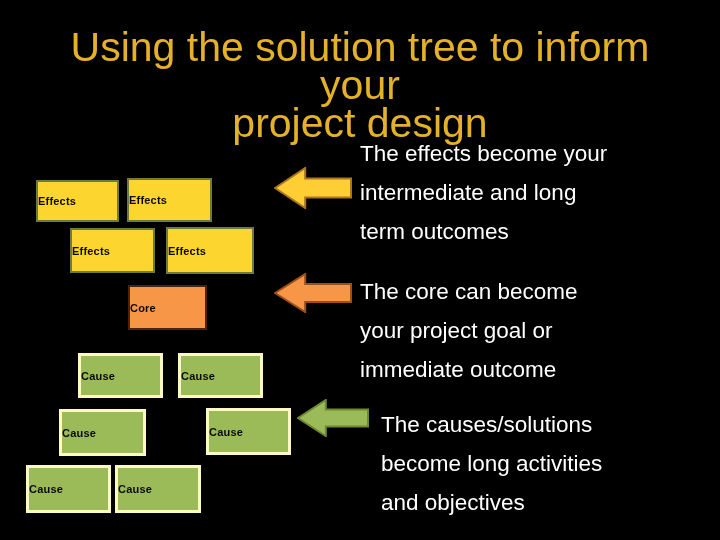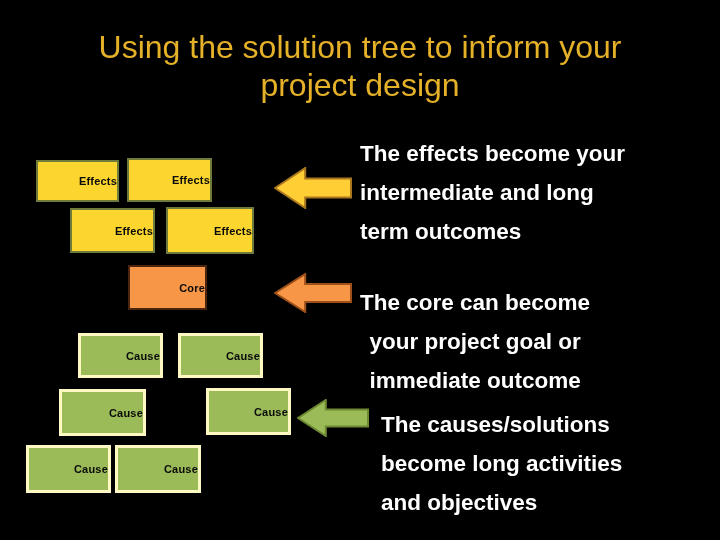--- a/index.html
+++ b/index.html
@@ -19,38 +19,39 @@
   }
 
   
   #title {
     position: absolute;
     left: 28px;
     top: 28px;
     width: 664px;
     text-align: center;
     color: #E5B128;
-    font-size: 32px;
+    font-size: 41px;
     line-height: 38px;
     font-weight: 400;
     letter-spacing: 0px;
     white-space: pre-line;
   }
 
   
   .node {
     position: absolute;
     box-sizing: border-box;
     display: flex;
     align-items: center;
-    justify-content: flex-end;
+    justify-content: flex-start;
     color: #0a0a0a;
     font-weight: bold;
     font-size: 11px;
     letter-spacing: 0.2px;
+    margin-top: 20px;
   }
   .node.effects {
     background: #FCD62F;
     border: 2px solid #6E7B3B;
   }
   .node.core {
     background: #F79646;
     border: 2px solid #4B2410;
     font-size: 11px;
   }
@@ -64,21 +65,21 @@
     position: absolute;
   }
   .arrow svg { display: block; }
 
   
   .callout {
     position: absolute;
     color: #FFFFFF;
     font-size: 22.5px;
     line-height: 39px;
-    font-weight: 700;
+    font-weight: 400;
     white-space: pre-line;
   }
 </style>
 </head>
 <body>
 
 <div id="slide">
 
   <div id="title">Using the solution tree to inform your
 project design</div>
@@ -134,21 +135,21 @@
         <svg width="72" height="38" viewBox="0 0 72 38">
           <polygon points="1.0,19.0 28.8,1.0 28.8,10.5 71.0,10.5 71.0,27.6 28.8,27.6 28.8,37.0" fill="#9BBB59" stroke="#6E8A32" stroke-width="2" stroke-linejoin="miter"></polygon>
         </svg>
       </div>
     </div>
 
   <div id="callout-layer">
       <div class="callout" style="left: 360px; top: 134px;">The effects become your
 intermediate and long
 term outcomes</div>
-      <div class="callout" style="left: 360px; top: 283px; text-align: center;">The core can become
+      <div class="callout" style="left: 360px; top: 272px;">The core can become
 your project goal or
 immediate outcome</div>
       <div class="callout" style="left: 381px; top: 405px;">The causes/solutions
 become long activities
 and objectives</div>
     </div>
 
 </div>
 
 </body></html>

